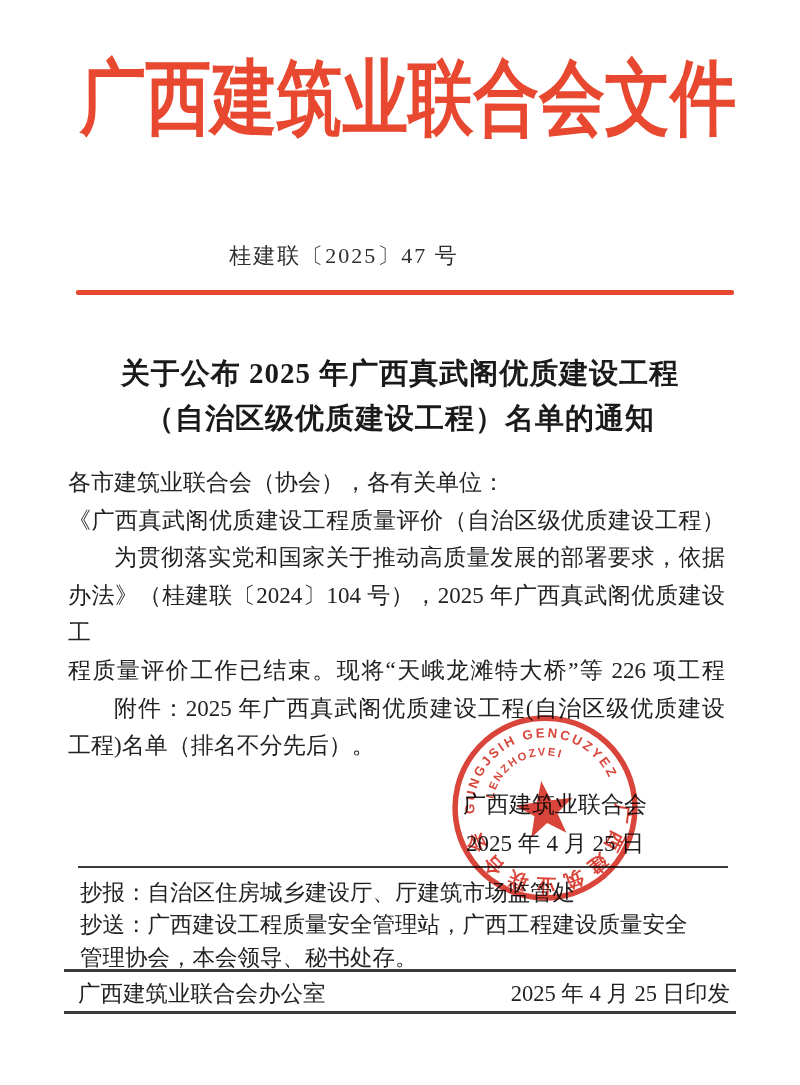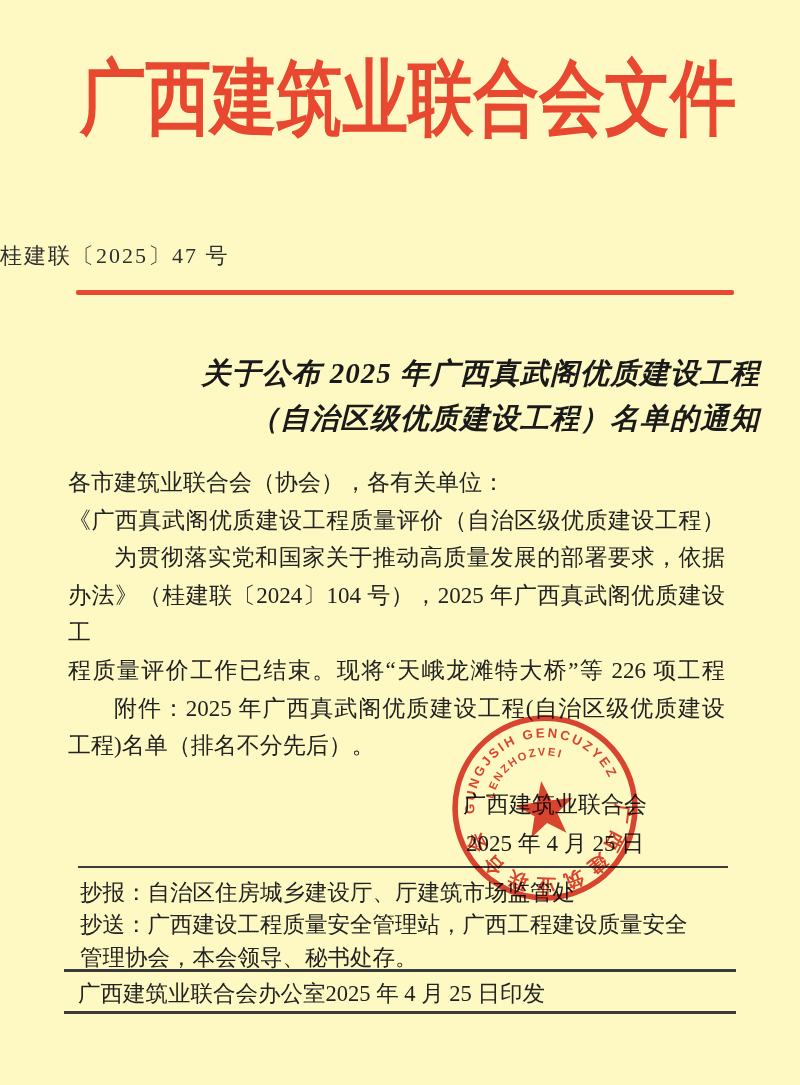--- a/index.html
+++ b/index.html
@@ -1,41 +1,40 @@
 <!DOCTYPE html>
 <html><head>
 <meta charset="utf-8">
 <style>
   html,body{margin:0;padding:0;background:#e9e9e9;}
   .page{
     position:relative;width:800px;height:1085px;margin:0 auto;
-    background:#fef9c3;overflow:hidden;
+    background:#ffffff;overflow:hidden;
     font-family:"Liberation Serif","DejaVu Serif",serif;
     color:#242424;
   }
   
   .letterhead{
     position:absolute;top:40px;left:0;width:800px;text-align:center;
     font-size:82px;line-height:118px;font-weight:700;white-space:nowrap;
     transform:scaleX(0.80);transform-origin:50% 50%;
     letter-spacing:0px;
   }
   .doc-number{
-    position:absolute;top:241px;left:0;width:688px;
+    position:absolute;top:241px;left:0;width:688px;text-align:center;
     font-size:22px;letter-spacing:2px;color:#2e2e2e;
   }
   .red-rule{
     position:absolute;top:290px;left:76px;width:658px;height:5px;border-radius:2px;
   }
   
   .doc-title{
-    position:absolute;top:351px;left:40px;width:720px;text-align:right;
+    position:absolute;top:351px;left:40px;width:720px;text-align:center;
     font-size:29px;font-weight:700;line-height:45px;color:#1a1a1a;
     letter-spacing:1px;
-    font-style:italic;
   }
   
   .body-text{
     position:absolute;top:464px;left:68px;width:657px;
     font-size:23px;line-height:37.6px;color:#222;
   }
   .body-text .line{min-height:37.6px;}
   .indent{text-indent:2em;}
   .full{text-align:justify;text-align-last:justify;}
   
@@ -55,21 +54,21 @@
   .rule-b{top:969px;left:64px;width:672px;height:3px;}
   .rule-c{top:1011px;left:64px;width:672px;height:3px;}
   .notes{
     position:absolute;top:877px;left:80px;width:652px;
     font-size:22.5px;line-height:32.4px;color:#222;
   }
   .notes .row{white-space:nowrap;}
   .notes .cont{}
   .colophon{
     position:absolute;top:978px;left:78px;width:652px;
-    display:flex;justify-content:flex-start;align-items:center;
+    display:flex;justify-content:space-between;align-items:center;
     font-size:22.5px;color:#222;
   }
 </style>
 </head>
 <body>
 
 <div class="page">
 
   <div class="letterhead" style="color:#e8482f">广西建筑业联合会文件</div>
 

